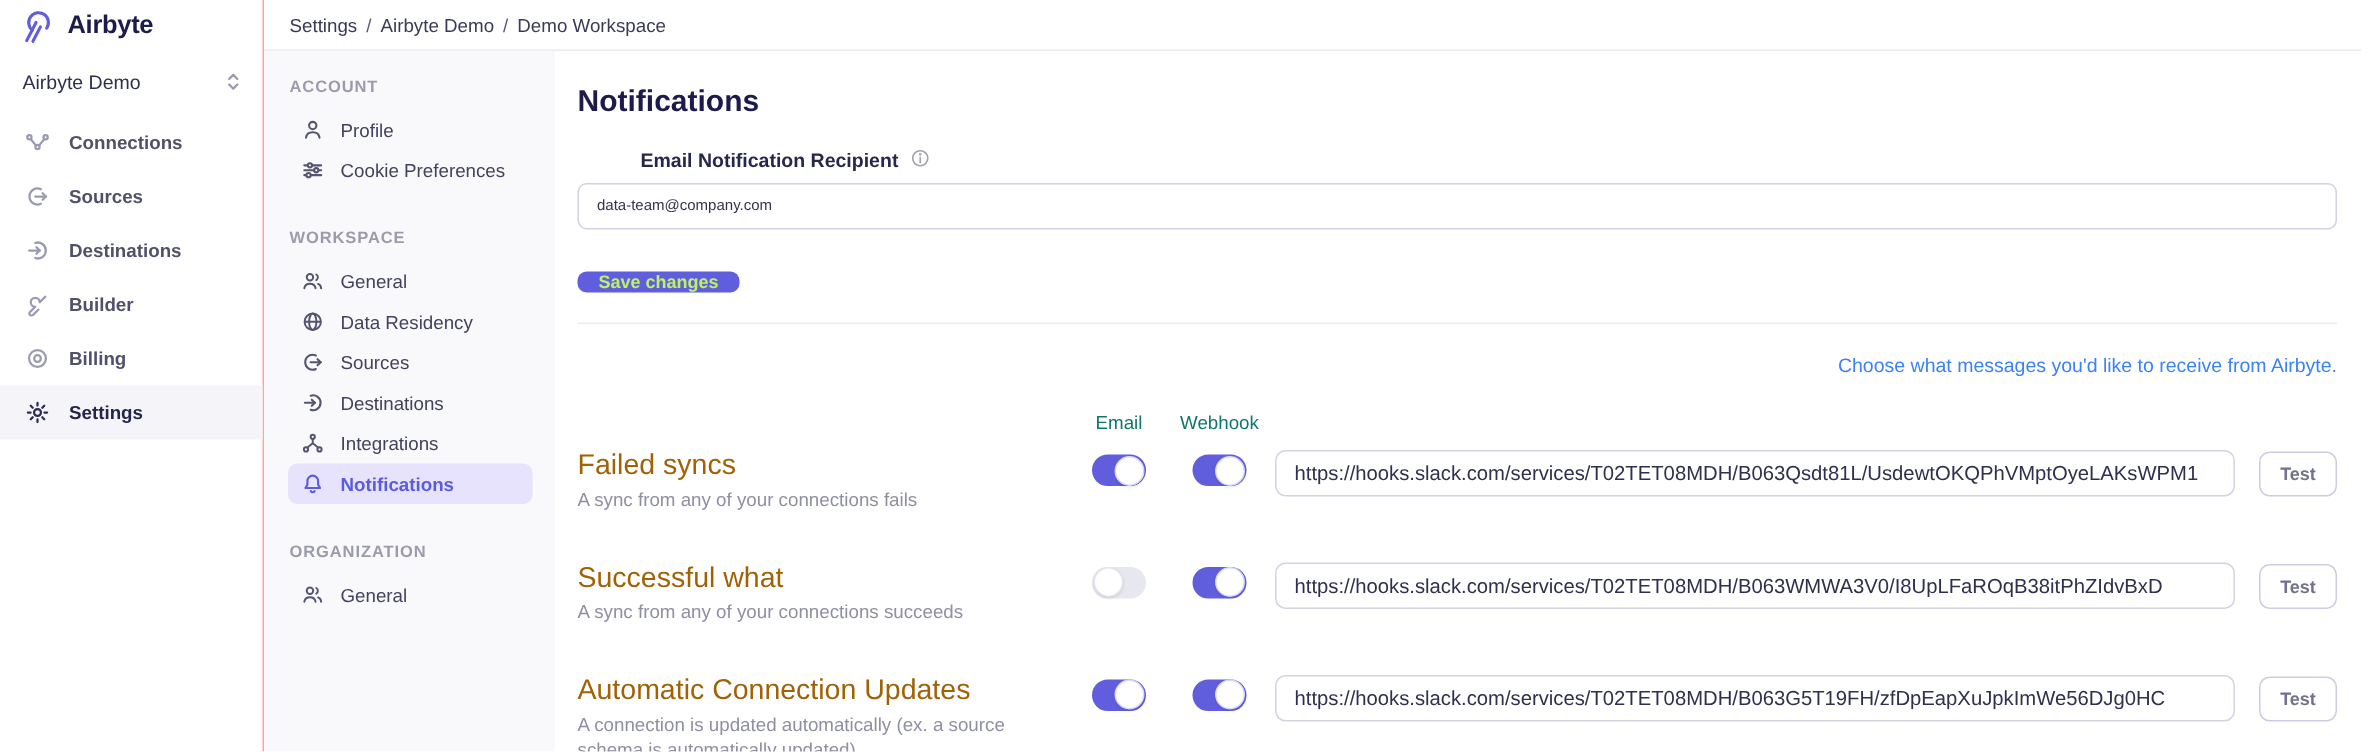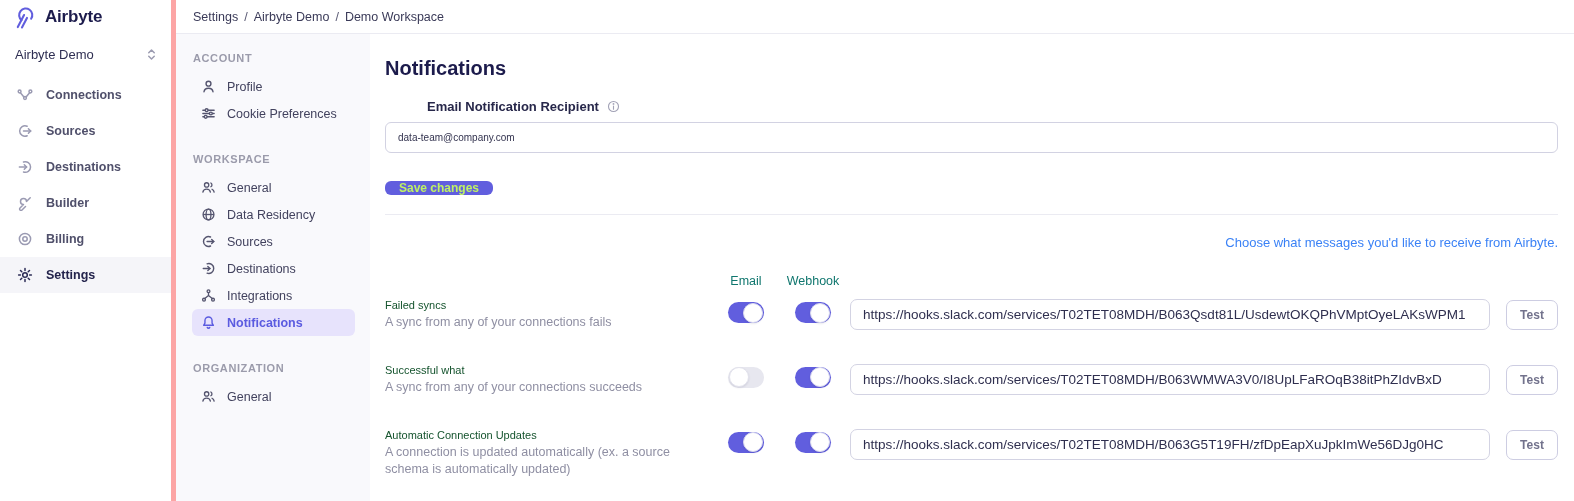--- a/index.html
+++ b/index.html
@@ -4,21 +4,21 @@
 <style>
   * { margin:0; padding:0; box-sizing:border-box; }
   html,body { width:1574px; height:501px; }
   body {
     font-family:"Liberation Sans", sans-serif;
     background:#fff; color:#27274a; overflow:hidden;
   }
   .app { display:flex; height:100%; }
 
   
-  .sidebar { width:176px; flex-shrink:0; border-right:5px solid #fca5a5; display:flex; flex-direction:column; background:#fff; }
+  .sidebar { width:176px; flex-shrink:0; border-right:1px solid #fca5a5; display:flex; flex-direction:column; background:#fff; }
   .logo-row { height:34px; display:flex; align-items:center; padding-left:13px; gap:7px; }
   .logo-mark { flex-shrink:0; }
   .logo-text { font-size:17px; font-weight:800; color:#1c1b4c; letter-spacing:-0.2px; }
   .ws-selector { display:flex; align-items:center; justify-content:space-between; padding:13px 14px 11px 15px; font-size:13px; color:#2e2e52; cursor:pointer; }
   .nav { margin-top:4px; }
   .nav-item { display:flex; align-items:center; gap:13px; padding:10px 17px; font-size:12.5px; font-weight:600; color:#50506b; cursor:pointer; }
   .nav-item .icon { color:#9a9ab2; display:flex; }
   .nav-item.active { background:#F5F5F9; color:#23234c; }
   .nav-item.active .icon { color:#2b2b55; }
 
@@ -36,34 +36,34 @@
   .snav-title.first { margin-top:4px; }
   .snav-item { display:flex; align-items:center; gap:11px; padding:6px 9px; font-size:12.5px; color:#42425e; border-radius:6px; cursor:pointer; }
   .snav-item .icon { color:#55556f; display:flex; }
   .snav-item.active { background:#E7E3FC; color:#5b5be0; font-weight:700; }
   .snav-item.active .icon { color:#5b5be0; }
   .snav-gap { height:16px; }
 
   
   .content { flex:1; padding:23px 16px 0 15px; min-width:0; }
   .page-title { font-size:20px; font-weight:700; color:#1c1b4c; }
-  .field-label { margin-top:19px; font-size:13px; font-weight:600; color:#27274a; display:flex; align-items:center; gap:8px;padding-left:42px; }
+  .field-label { margin-top:19px; font-size:13px; font-weight:600; color:#27274a; display:flex; gap:8px;padding-left:42px; }
   .info-icon { display:flex; color:#a2a2b6; }
   .text-input { margin-top:8px; width:100%; height:31px; border:1px solid #D2D2E2; border-radius:6px; padding:0 12px; font-size:10px; color:#33334f; font-family:"Liberation Sans",sans-serif; outline:none; background:#fff; }
   .save-btn { margin-top:28px; background:#615EDE; color:#bef264; border:none; border-radius:6px; padding:0 14px; font-size:12px; font-weight:700; font-family:"Liberation Sans",sans-serif; cursor:pointer; }
   .divider { margin-top:18px; border-top:1px solid #EBEBF2; }
   .desc { margin-top:20px; font-size:13px; color:#3b82f6;text-align:right; }
 
   .notif-table { margin-top:24px; }
   .grid-row { display:grid; grid-template-columns:331px 60px 74px 640px 1fr; align-items:start; }
   .th-row { margin-bottom:11px; font-size:12.5px; color:#0f766e; }
   .th-center { text-align:center; }
   .th-url { padding-left:12px; }
   .notif-row { margin-bottom:33px; }
-  .row-title { font-size:11px; color:#14532d; }
+  .row-title { font-size:19px; color:#a16207; }
   .row-sub { margin-top:3px; font-size:12.5px; color:#8f8fa3; line-height:1.35; padding-right:14px; }
   .toggle-cell { justify-self:center; margin-top:3px; }
   .toggle { width:36px; height:21px; border-radius:11px; background:#E7E7EF; position:relative; cursor:pointer; }
   .toggle .knob { position:absolute; top:0.5px; left:1px; width:20px; height:20px; border-radius:50%; background:#fff; border:1px solid #E2E2EC; box-shadow:0 1px 2px rgba(40,40,80,0.12); }
   .toggle.on { background:#615EDE; }
   .toggle.on .knob { left:auto; right:1px; border-color:#d8d8f0; }
   .url-input { height:31px; width:100%; border:1px solid #D3D3E3; border-radius:7px; padding:0 12px; font-size:13.5px; color:#2f2f4f; font-family:"Liberation Sans",sans-serif; outline:none; background:#fff; }
   .test-btn { justify-self:end; margin-top:1px; height:30px; width:52px; border:1px solid #CDCDE2; border-radius:7px; background:#fff; color:#72728c; font-size:12px; font-weight:600; font-family:"Liberation Sans",sans-serif; cursor:pointer; }
 
   svg { display:block; }

